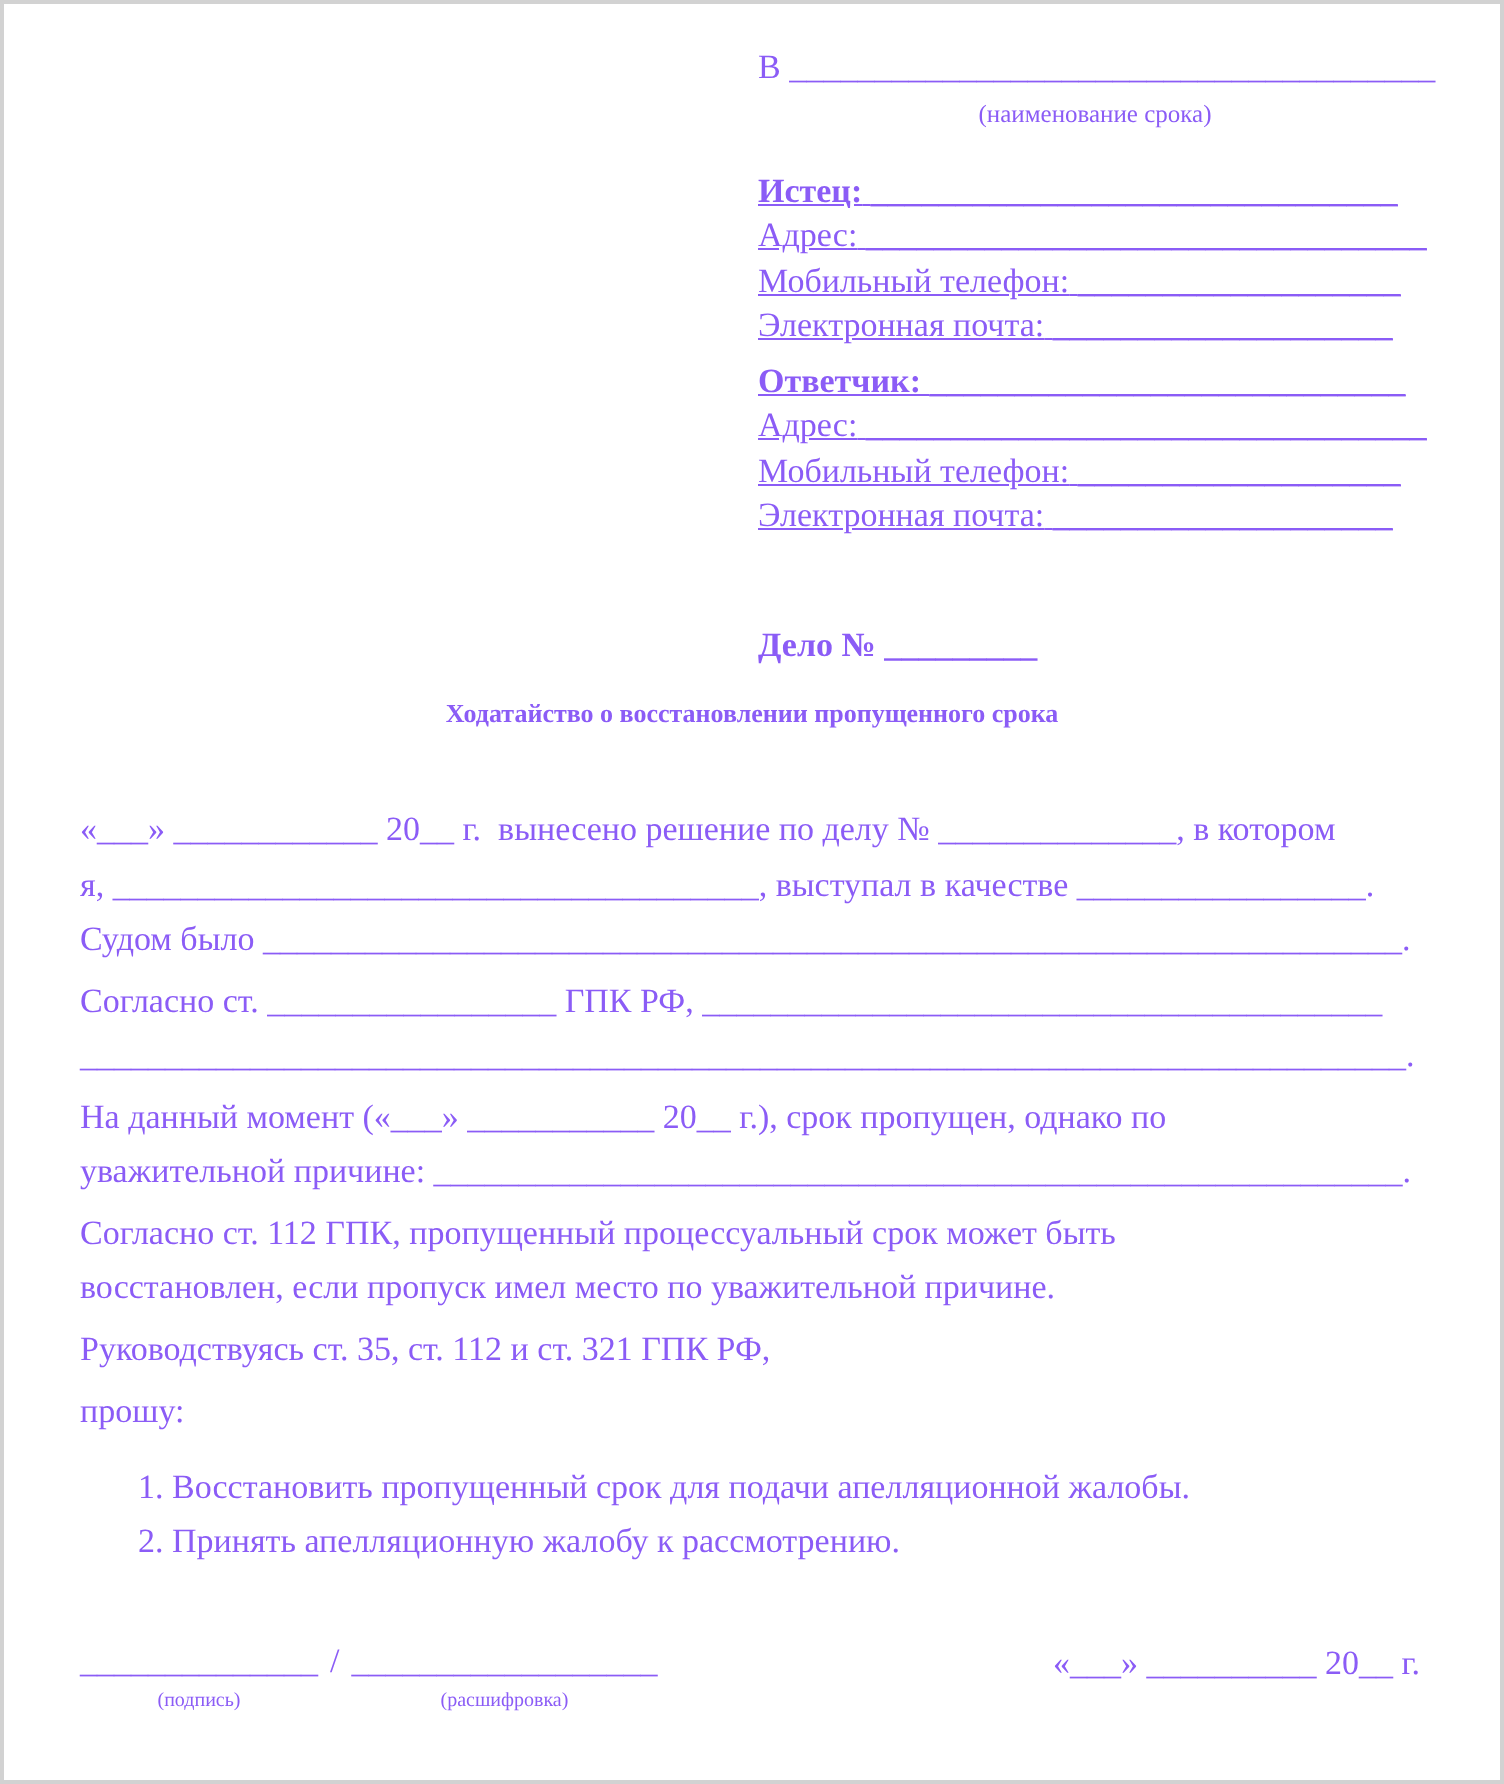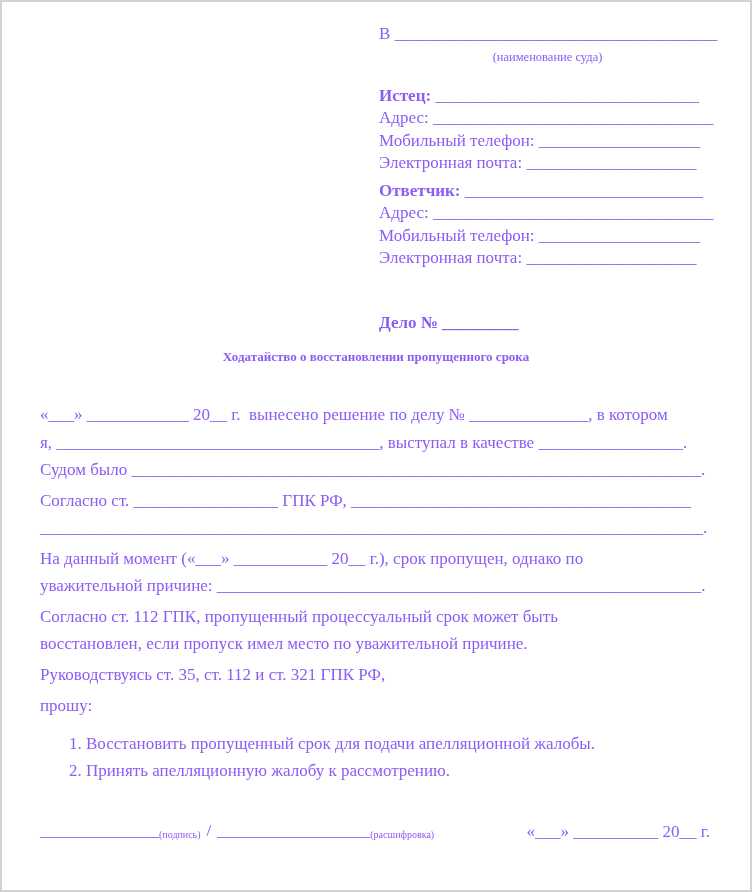--- a/index.html
+++ b/index.html
@@ -15,21 +15,21 @@
     color: #8b5cf6;
     overflow: hidden;
   }
   .abs { position: absolute; }
   .line { white-space: pre; }
   .b { font-weight: bold; }
 
   
   .hdr-court      { left: 377px; top: 22px;  width: 337px; }
   .hdr-caption    { left: 377px; top: 48px;  width: 337px; text-align: center; font-size: 12.5px; }
-  .party-block    { width: 340px; line-height: 22.3px; }
+  .party-block    { width: 340px; line-height: 22.3px; text-decoration: underline; }
   .hdr-plaintiff  { left: 377px; top: 83px; }
   .hdr-defendant  { left: 377px; top: 178px; }
   .hdr-case       { left: 377px; top: 281px; font-weight: bold; margin-top: 30px; }
 
   
   .doc-title {
     left: 0; top: 347px; width: 100%;
     text-align: center; font-weight: bold; font-size: 13px;
   }
 
@@ -37,33 +37,33 @@
   .doc-body { left: 38px; top: 399px; width: 678px; }
   .doc-body .para { margin: 0 0 3px 0; line-height: 27.5px; }
   .para-guided { margin-top: 1px !important; }
   .para-request-intro { margin-top: 4px !important; margin-bottom: 10px !important; }
   .request-list { margin: 0; padding-left: 46px; }
   .request-list li { line-height: 27.5px; }
 
   
   .footer-sign { left: 38px; top: 818px; }
   .sig-row { display: flex; align-items: flex-start; }
-  .sig-col { display: inline-flex; flex-direction: row; align-items: flex-end; }
+  .sig-col { display: inline-flex; flex-direction: column; align-items: center; }
   .sig-blank { line-height: 22px; white-space: pre; }
   .sig-caption { font-size: 10px; line-height: 14px; margin-top: 2px; }
   .sig-slash { line-height: 22px; margin: 0 6px; }
   .footer-date { right: 40px; top: 820px; white-space: pre; }
 </style>
 </head>
 <body>
 
 <div class="page">
 
   <div class="abs hdr-court line"><span>В</span> <span>______________________________________</span></div>
-  <div class="abs hdr-caption">(наименование суда)</div>
+  <div class="abs hdr-caption">(наименование срока)</div>
 
   <div class="abs party-block hdr-plaintiff">
     <div class="line"><span class="b">Истец:</span> <span>_______________________________</span></div>
     <div class="line"><span>Адрес:</span> <span>_________________________________</span></div>
     <div class="line"><span>Мобильный телефон:</span> <span>___________________</span></div>
     <div class="line"><span>Электронная почта:</span> <span>____________________</span></div>
   </div>
 
   <div class="abs party-block hdr-defendant">
     <div class="line"><span class="b">Ответчик:</span> <span>____________________________</span></div>

